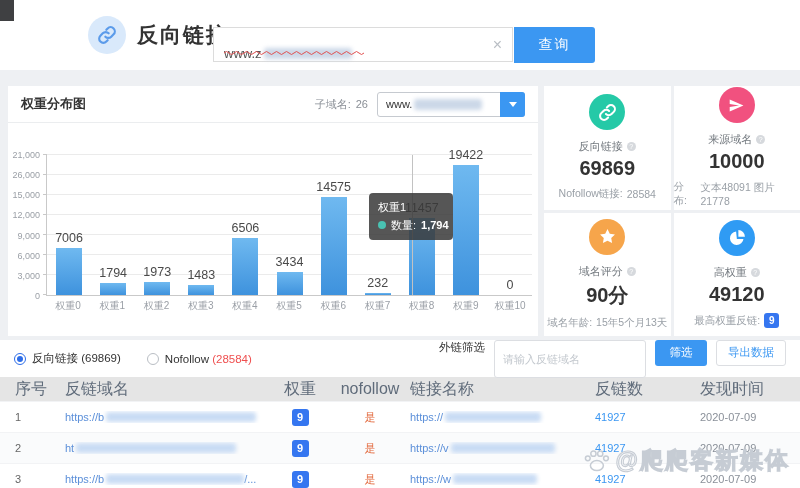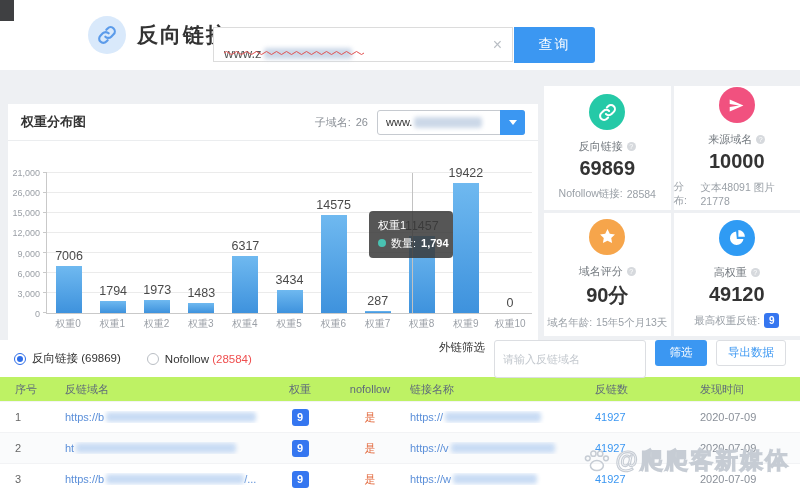--- a/index.html
+++ b/index.html
@@ -19,21 +19,21 @@
                 border:1px solid #dcdcdc; display:flex; align-items:center; padding:0 10px; }
   .search-text { font-size:13px; color:#555; position:relative; display:flex; align-items:center;margin-top:17px; }
   .blur-blob { display:inline-block; height:11px; border-radius:3px; background:#ccd8e8; filter:blur(2px); margin-left:2px; }
   .squiggle { position:absolute; left:10px; bottom:6px; }
   .clear-x { margin-left:auto; color:#b9bec4; font-size:16px; line-height:1; cursor:pointer; }
   .query-btn { position:absolute; left:514px; top:27px; width:81px; height:36px; background:#3b97f2;
                color:#fff; font-size:14px; border:none; border-radius:0 3px 3px 0;
                display:flex; align-items:center; justify-content:center; letter-spacing:2px; }
 
   
-  .chart-card { position:absolute; left:8px; top:104px; width:530px; height:250px; background:#fff; }
+  .chart-card { position:absolute; left:8px; top:86px; width:530px; height:250px; background:#fff; }
   .chart-head { height:37px; display:flex; align-items:center; padding:0 13px; border-bottom:1px solid #ebedef; }
   .chart-title { font-size:13px; font-weight:bold; color:#333; }
   .chart-head-right { margin-left:auto; display:flex; align-items:center; font-size:11px; color:#8a8f96; gap:5px; }
   .subdomain-select { width:148px; height:25px; border:1px solid #c6cad0; border-radius:3px; background:#fff;
                       position:relative; display:flex; align-items:center; padding:0 30px 0 8px; margin-left:4px; }
   .subdomain-select .sel-text { font-size:11px; color:#333; display:flex; align-items:center; }
   .select-caret { position:absolute; right:-1px; top:-1px; width:25px; height:25px; background:#3b97f2;
                   border-radius:0 3px 3px 0; display:flex; align-items:center; justify-content:center; }
   .select-caret i { width:0; height:0; border-left:4px solid transparent; border-right:4px solid transparent;
                     border-top:5px solid #fff; }
@@ -86,21 +86,21 @@
   .filter-label { font-size:11.5px; color:#333; }
   .filter-input { width:152px; height:26px; border:1px solid #dcdee2; border-radius:3px; padding:18px 8px;
                   font-size:11px; color:#555; font-family:inherit; }
   .filter-input::placeholder { color:#c3c8ce; }
   .filter-btn { width:52px; height:26px; background:#3b97f2; color:#fff; border:none; border-radius:3px; font-size:11.5px; }
   .export-btn { height:26px; padding:0 11px; background:#fff; color:#3b97f2; border:1px solid #dcdee2;
                 border-radius:3px; font-size:11.5px; }
   .tbl { width:100%; }
   .tbl-row { display:grid; grid-template-columns:50px 205px 60px 80px 185px 105px auto;
              align-items:center; padding-left:15px; }
-  .tbl-header { height:24px; background:#bef264; font-size:11px; color:#5f6b7a; }
+  .tbl-header { height:24px; background:#e5e5e5; font-size:16px; color:#5f6b7a; }
   .tbl-body .tbl-row { height:31px; border-top:1px solid #f2f3f5; font-size:11px; }
   .tbl-body .tbl-row:nth-child(2) { background:#fafbfc; }
   .c-center { text-align:center; }
   .cell-index { color:#666; }
   .cell-domain, .cell-link { color:#5b8fd9; display:flex; align-items:center; overflow:hidden; white-space:nowrap; }
   .cell-domain .blur-blob, .cell-link .blur-blob { background:#c9dcf4; height:10px; }
   .w-badge { display:inline-flex; align-items:center; justify-content:center; width:17px; height:17px;
              background:#3576f0; color:#fff; border-radius:3px; font-size:11px; font-weight:bold; }
   .cell-nofollow { color:#e2683b; }
   .cell-count { color:#3b97f2; }
@@ -189,33 +189,33 @@
             <div class="bar-col">
               <div class="bar" style="height: 13px;"></div>
               <span class="bar-val" style="bottom: 16px;">1973</span>
             </div>
             <div class="bar-col">
               <div class="bar" style="height: 10px;"></div>
               <span class="bar-val" style="bottom: 13px;">1483</span>
             </div>
             <div class="bar-col">
               <div class="bar" style="height: 57px;"></div>
-              <span class="bar-val" style="bottom: 60px;">6317</span>
+              <span class="bar-val" style="bottom: 60px;">6506</span>
             </div>
             <div class="bar-col">
               <div class="bar" style="height: 23px;"></div>
               <span class="bar-val" style="bottom: 26px;">3434</span>
             </div>
             <div class="bar-col">
               <div class="bar" style="height: 98px;"></div>
               <span class="bar-val" style="bottom: 101px;">14575</span>
             </div>
             <div class="bar-col">
               <div class="bar" style="height: 2px;"></div>
-              <span class="bar-val" style="bottom: 5px;">287</span>
+              <span class="bar-val" style="bottom: 5px;">232</span>
             </div>
             <div class="bar-col">
               <div class="bar" style="height: 77px;"></div>
               <span class="bar-val" style="bottom: 80px;">11457</span>
             </div>
             <div class="bar-col">
               <div class="bar" style="height: 130px;"></div>
               <span class="bar-val" style="bottom: 133px;">19422</span>
             </div>
             <div class="bar-col">

